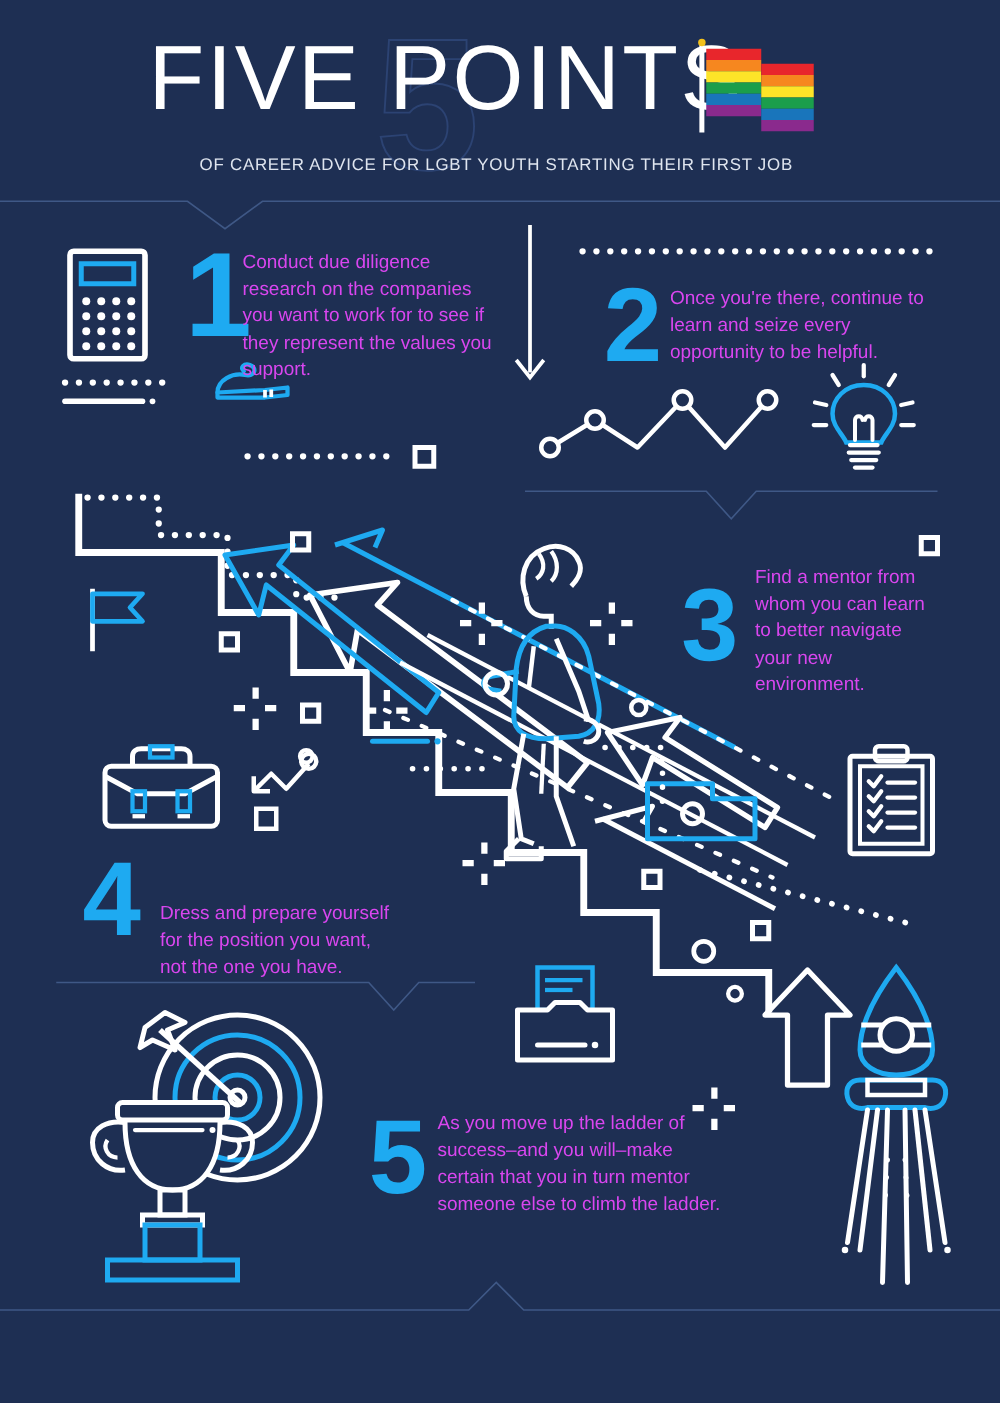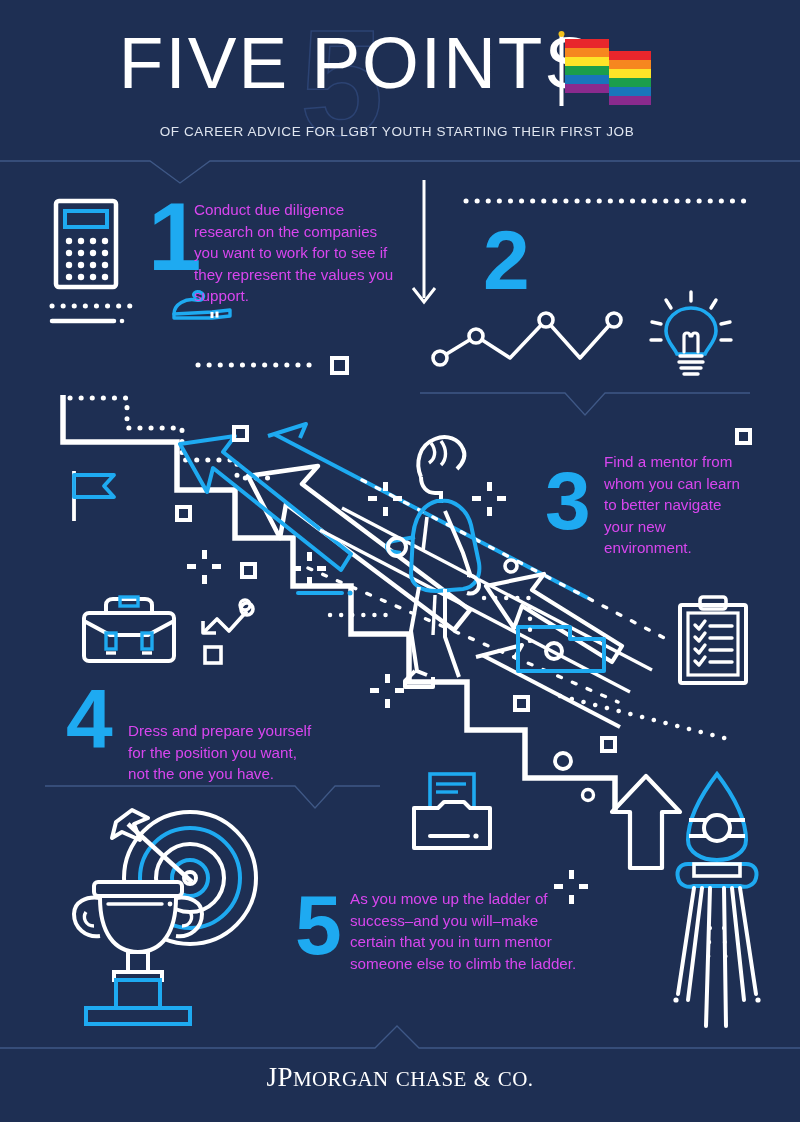--- a/index.html
+++ b/index.html
@@ -162,20 +162,21 @@
   <svg class="abs" style="left:404px;top:180px;width:40px;height:135px">
     <line x1="20" y1="0" x2="20" y2="118" stroke="#ffffff" stroke-width="3"></line>
     <polyline points="9,108 20,122 31,108" fill="none" stroke="#ffffff" stroke-width="3"></polyline>
   </svg>
 
   <svg class="abs" style="left:466px;top:195px;width:290px;height:12px">
     <line x1="0" y1="6" x2="282" y2="6" stroke="#ffffff" stroke-width="5" stroke-linecap="round" stroke-dasharray="0.1 11"></line>
   </svg>
 
   <div class="num" style="left:483px;top:225px;font-size:84px;">2</div>
+  <div class="body-text" style="left:536px;top:228px;width:218px;">Once you're there, continue to learn and seize every opportunity to be helpful.</div>
 
   <svg class="abs" style="left:428px;top:308px;width:200px;height:62px" viewBox="0 0 200 62">
     <polyline points="12,50 48,28 82,50 118,12 152,50 186,12" fill="none" stroke="#ffffff" stroke-width="3.6" stroke-linejoin="round"></polyline>
     <g fill="#1e2f53" stroke="#ffffff" stroke-width="3.6">
       <circle cx="12" cy="50" r="7"></circle>
         <circle cx="48" cy="28" r="7"></circle>
       <circle cx="118" cy="12" r="7"></circle>
         <circle cx="186" cy="12" r="7"></circle>
     </g>
   </svg>
@@ -475,15 +476,14 @@
     <rect x="18" y="128" width="104" height="16" fill="none" stroke="#1eaaf1" stroke-width="4"></rect>
   </svg>
 
   <div class="num" style="left:295px;top:890px;font-size:84px;">5</div>
   <div class="body-text" style="left:350px;top:888px;width:232px;">As you move up the ladder of success–and you will–make certain that you in turn mentor someone else to climb the ladder.</div>
 
   <svg class="abs" style="left:0;top:1018px;width:800px;height:36px">
     <polyline class="divline" points="0,30 375,30 397,8 419,30 800,30"></polyline>
   </svg>
 
-  <div id="footer-logo">JP<span class="sm">M</span><span class="sm">ORGAN</span>&nbsp;<span class="sm">C</span><span class="sm">HASE</span>&nbsp;<span class="sm">&amp;</span>&nbsp;<span class="sm">C</span><span class="sm">O.</span></div>
 
 </div>
 
 </body></html>

